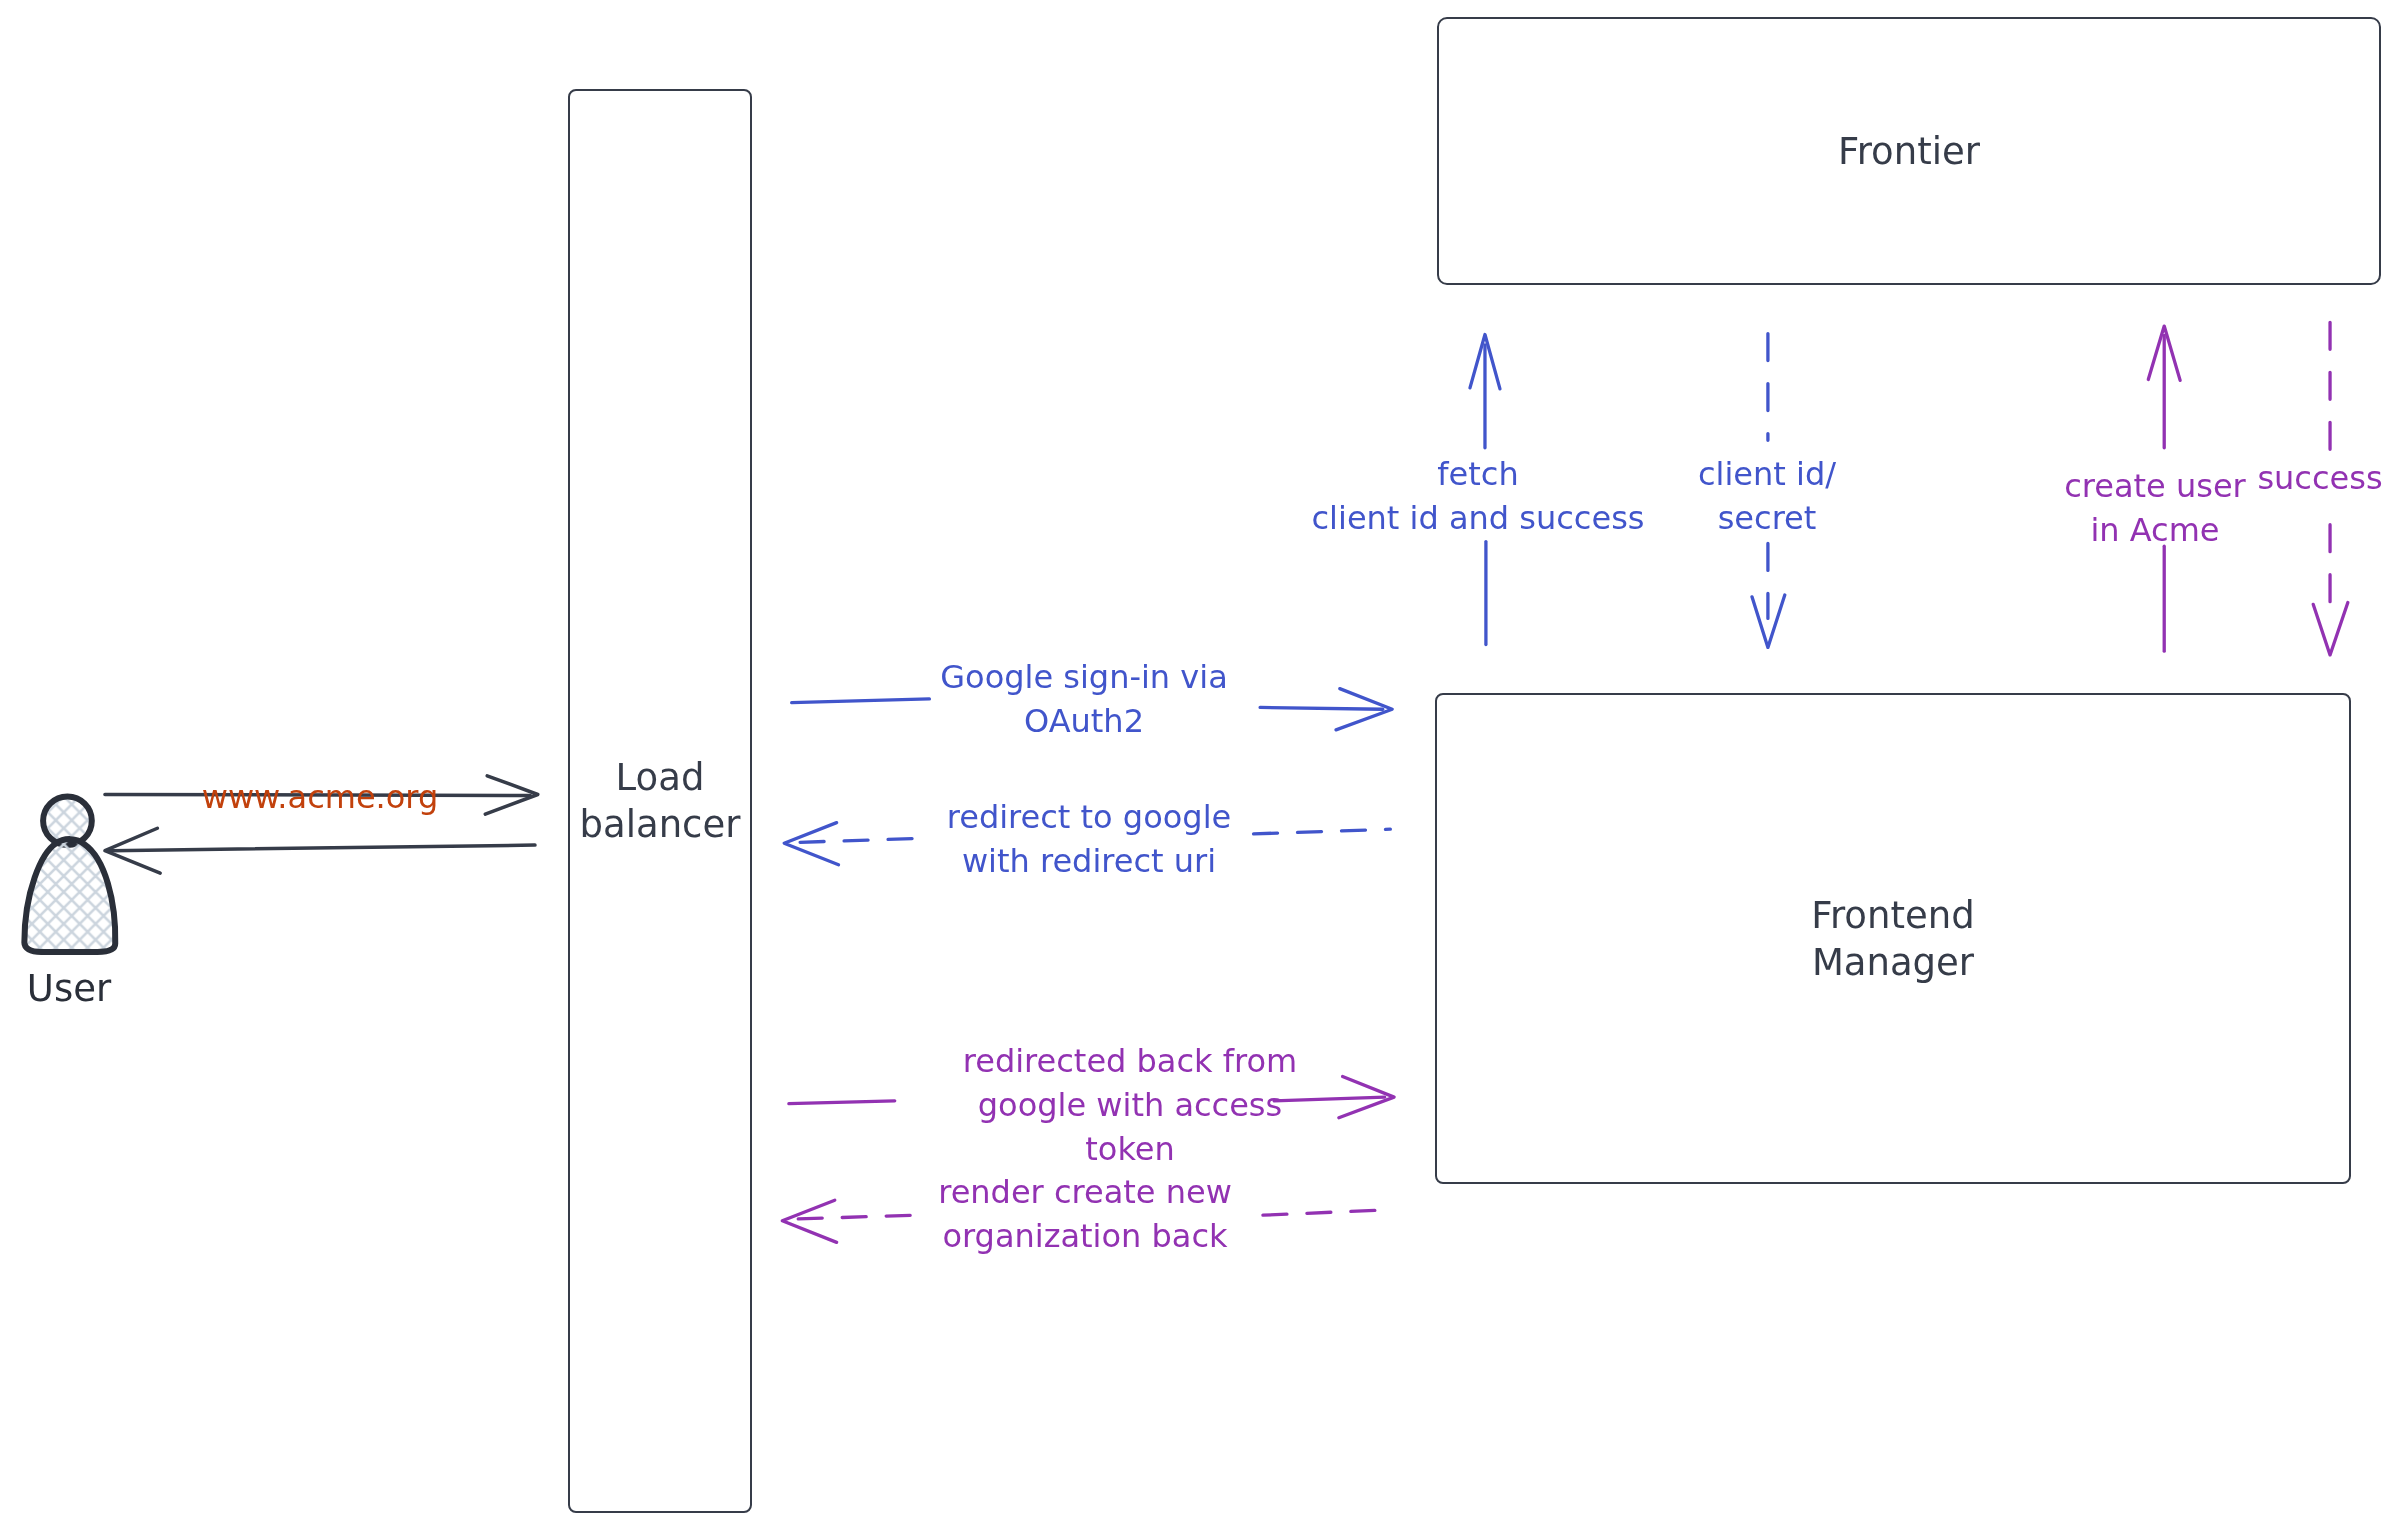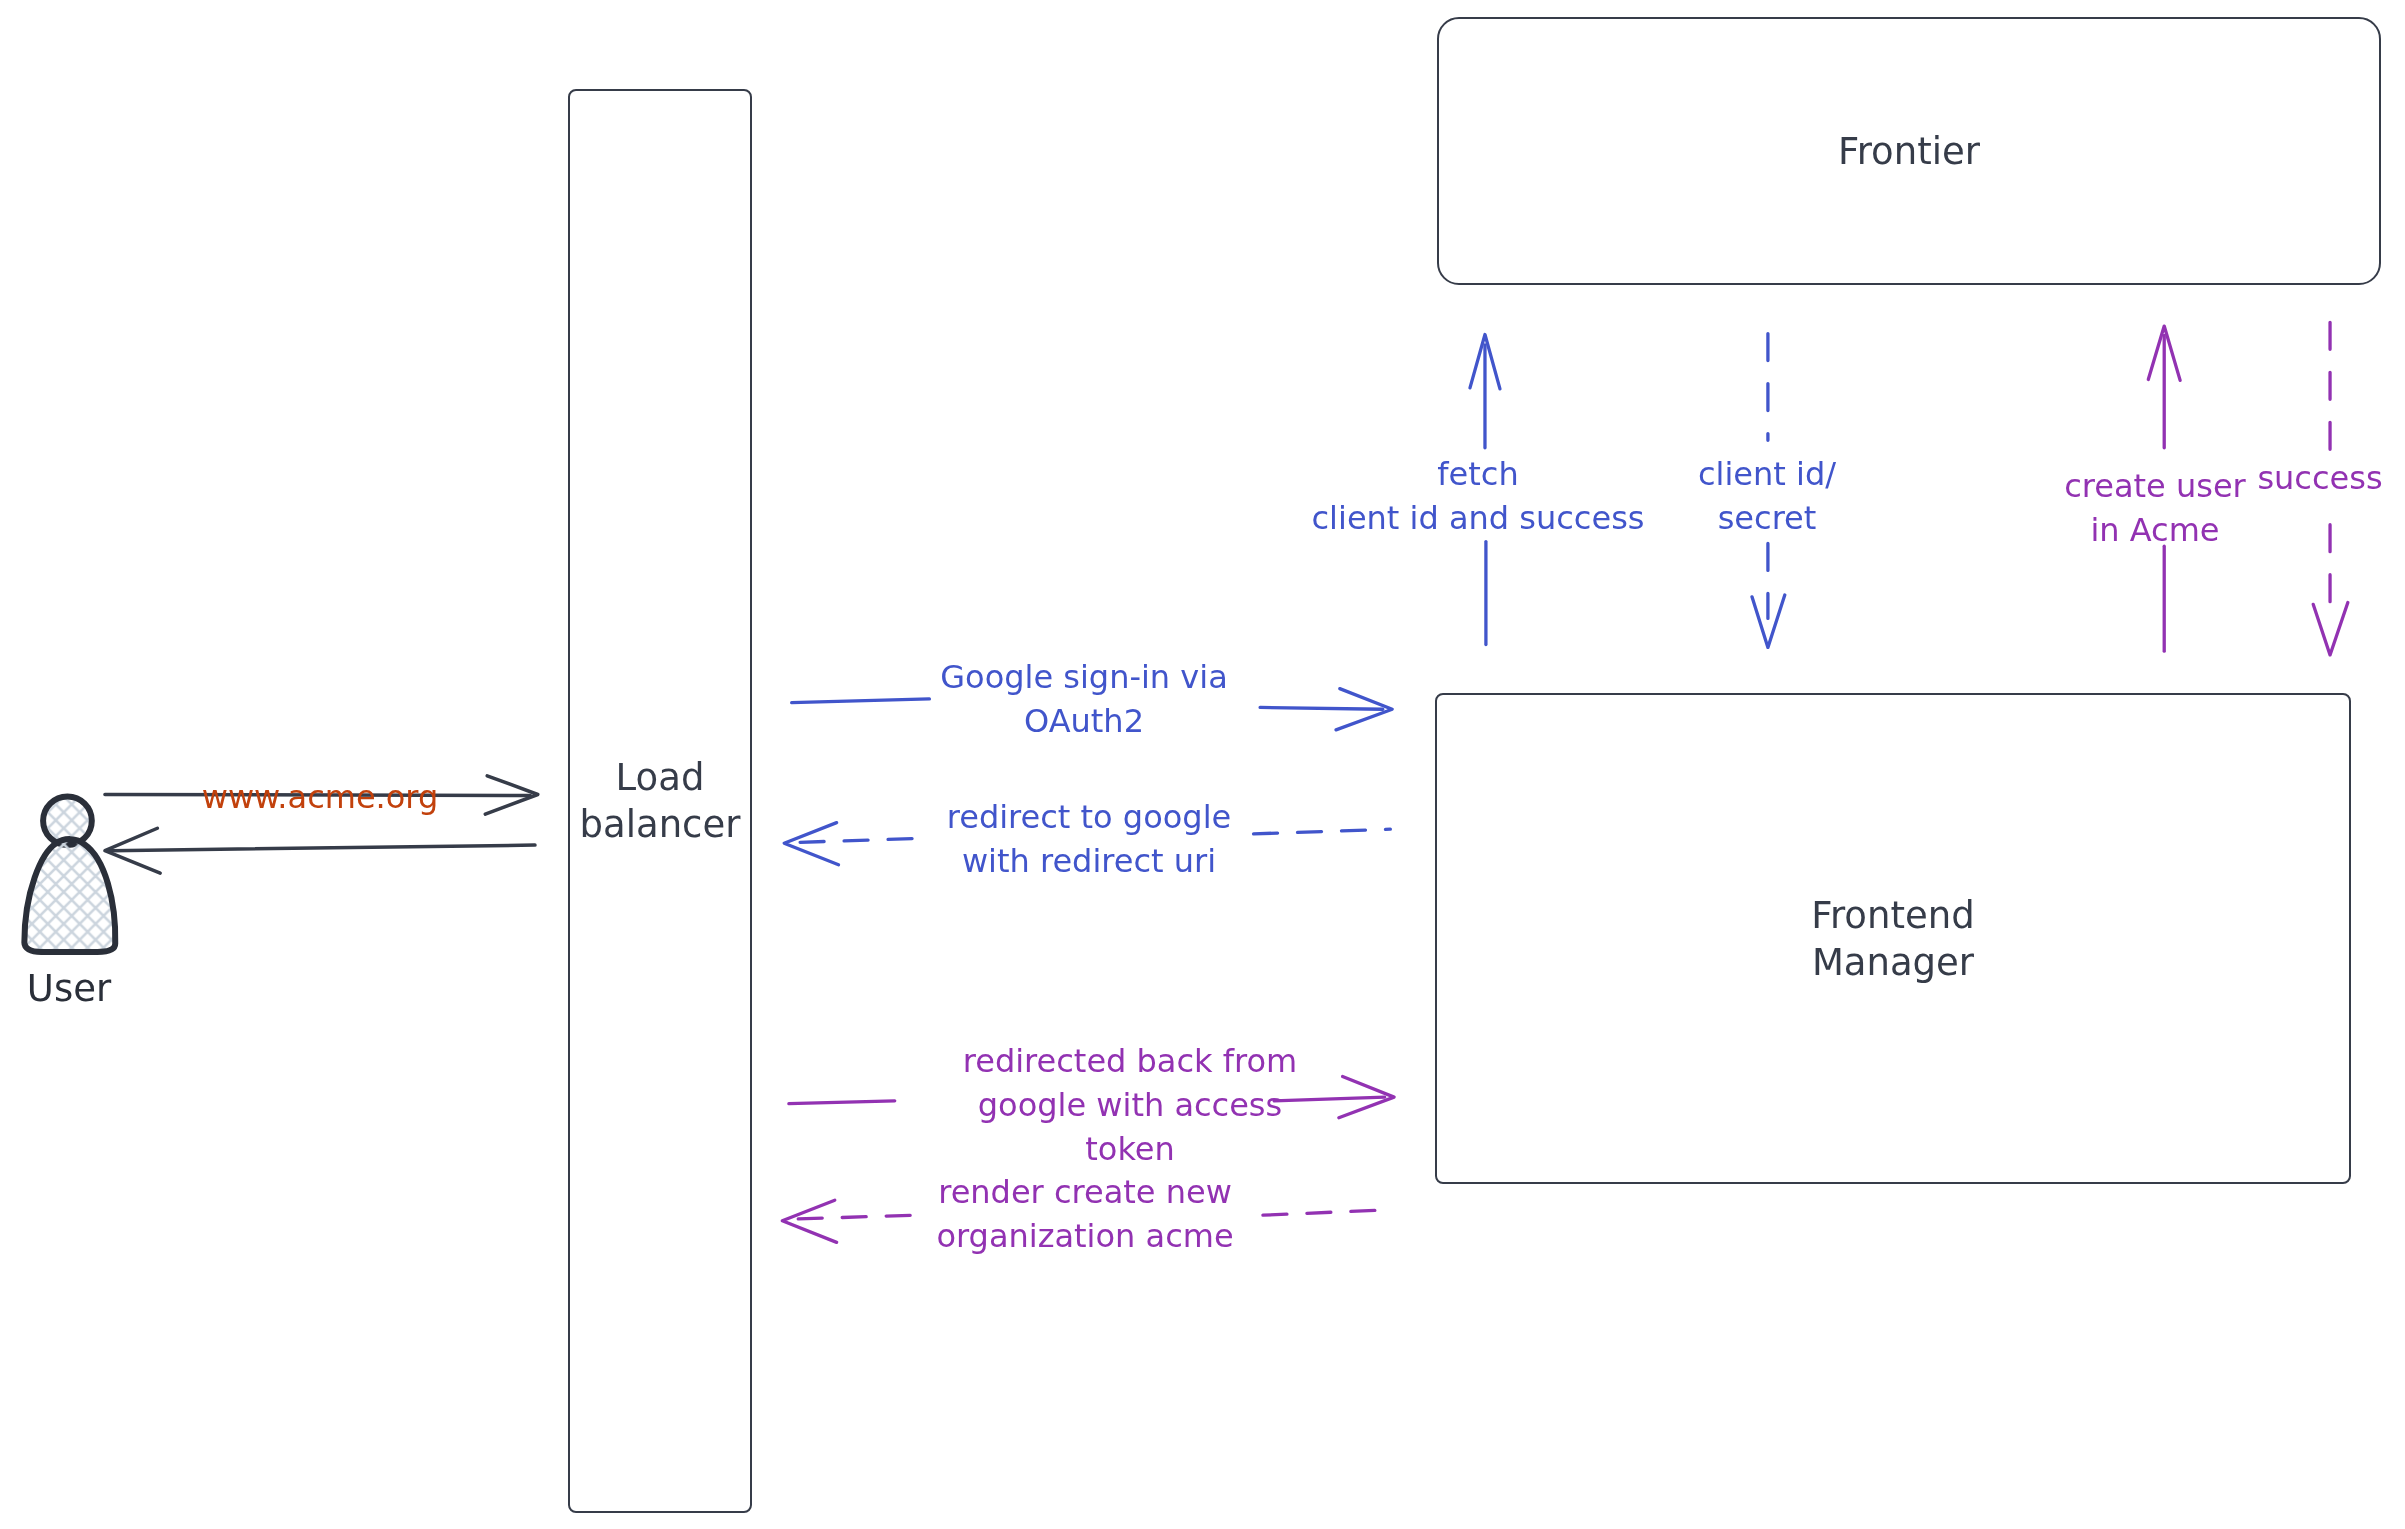--- a/index.html
+++ b/index.html
@@ -9,21 +9,21 @@
   }
   .node{
     position:absolute;background:#ffffff;border:2.8px solid #363c49;
     display:flex;align-items:center;justify-content:center;text-align:center;
     box-sizing:border-box;
   }
   .node-label{
     font-size:37px;line-height:47px;color:#363c49;white-space:pre-line;
   }
   #node-load-balancer{left:568px;top:89px;width:184px;height:1424px;border-radius:8px;}
-  #node-frontier{left:1437px;top:17px;width:944px;height:268px;border-radius:22px;}
+  #node-frontier{left:1437px;top:17px;width:944px;height:268px;border-radius:10px;}
   #node-frontend-manager{left:1435px;top:693px;width:916px;height:491px;border-radius:8px;}
   svg.strokes{position:absolute;left:0;top:0;}
   .edge-label{
     position:absolute;transform:translate(-50%,-50%);
     text-align:center;font-size:32px;line-height:44px;white-space:pre-line;
   }
   .edge-label.ink{color:#c2410c;}
   .edge-label.blue{color:#4155cb;}
   .edge-label.purple{color:#9232b2;}
   #label-www-acme{left:320px;top:797px;}
@@ -130,21 +130,21 @@
 
 <div class="edge-label ink" id="label-www-acme">www.acme.org</div>
 <div class="edge-label blue" id="label-google-signin">Google sign-in via
 OAuth2</div>
 <div class="edge-label blue" id="label-redirect-google">redirect to google
 with redirect uri</div>
 <div class="edge-label purple" id="label-redirected-back">redirected back from
 google with access
 token</div>
 <div class="edge-label purple" id="label-render-create">render create new
-organization acme</div>
+organization back</div>
 <div class="edge-label blue" id="label-fetch">fetch
 client id and success</div>
 <div class="edge-label blue" id="label-client-id-secret">client id/
 secret</div>
 <div class="edge-label purple" id="label-create-user">create user
 in Acme</div>
 <div class="edge-label purple" id="label-success">success</div>
 
 <div id="label-user">User</div>
 

